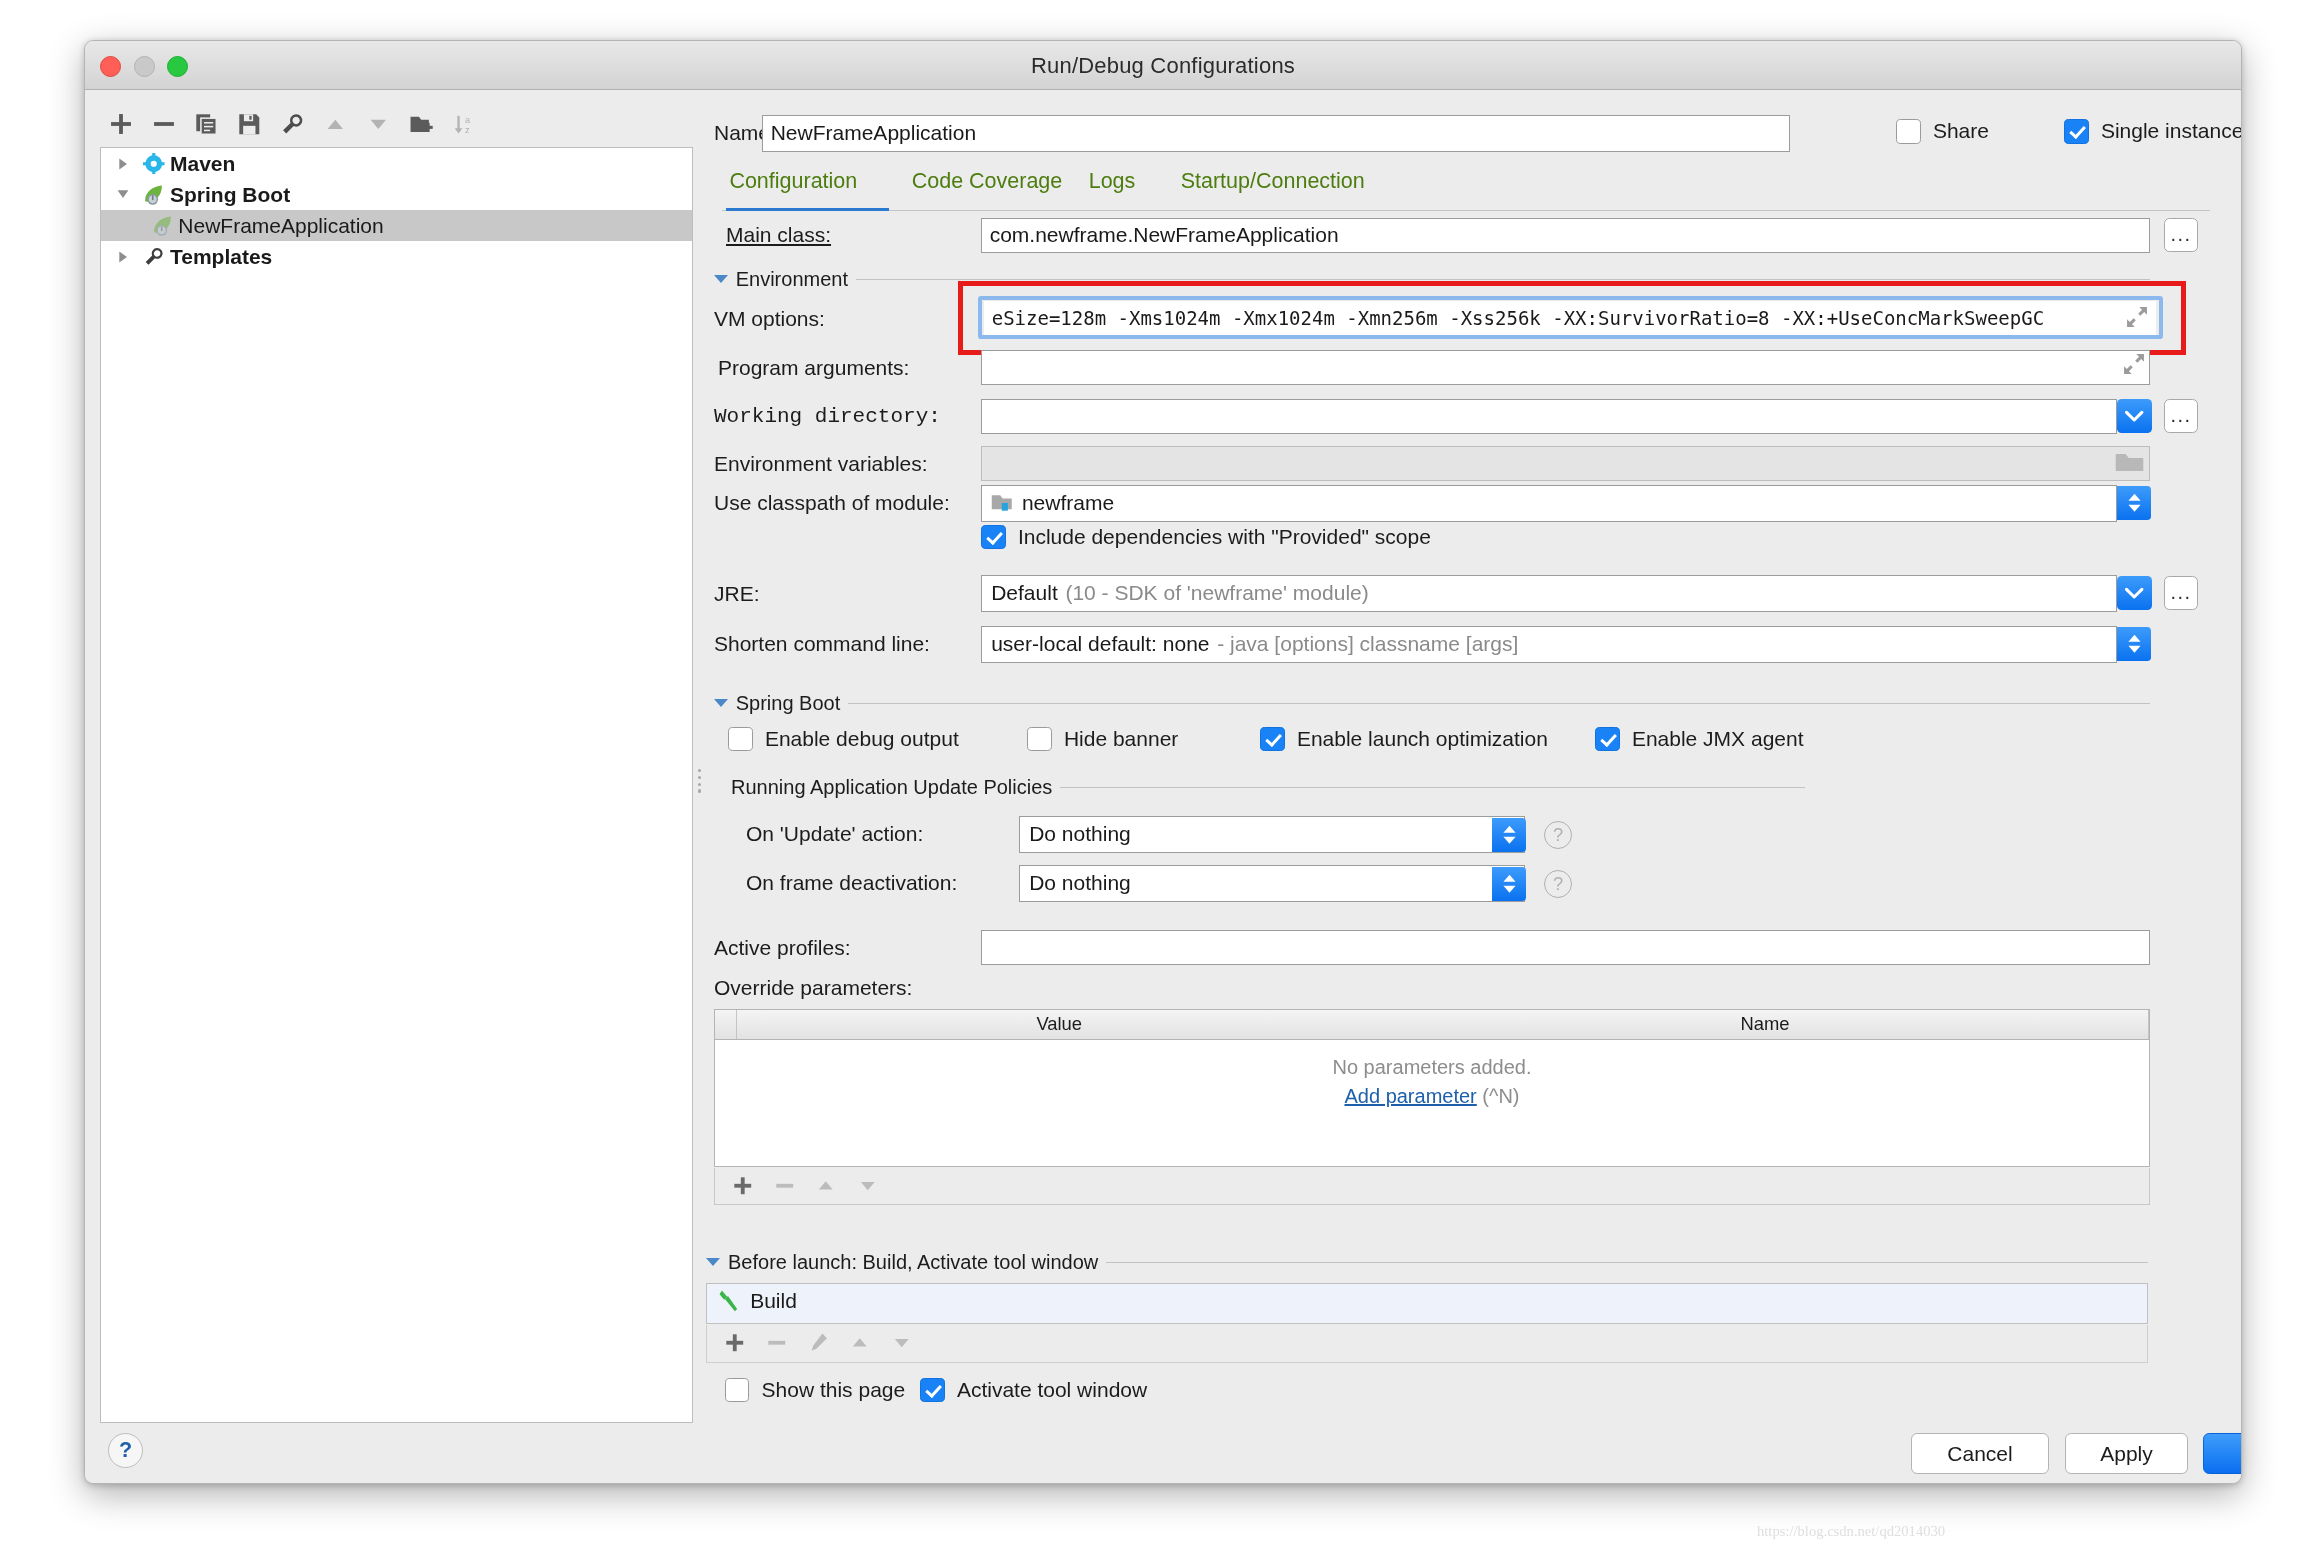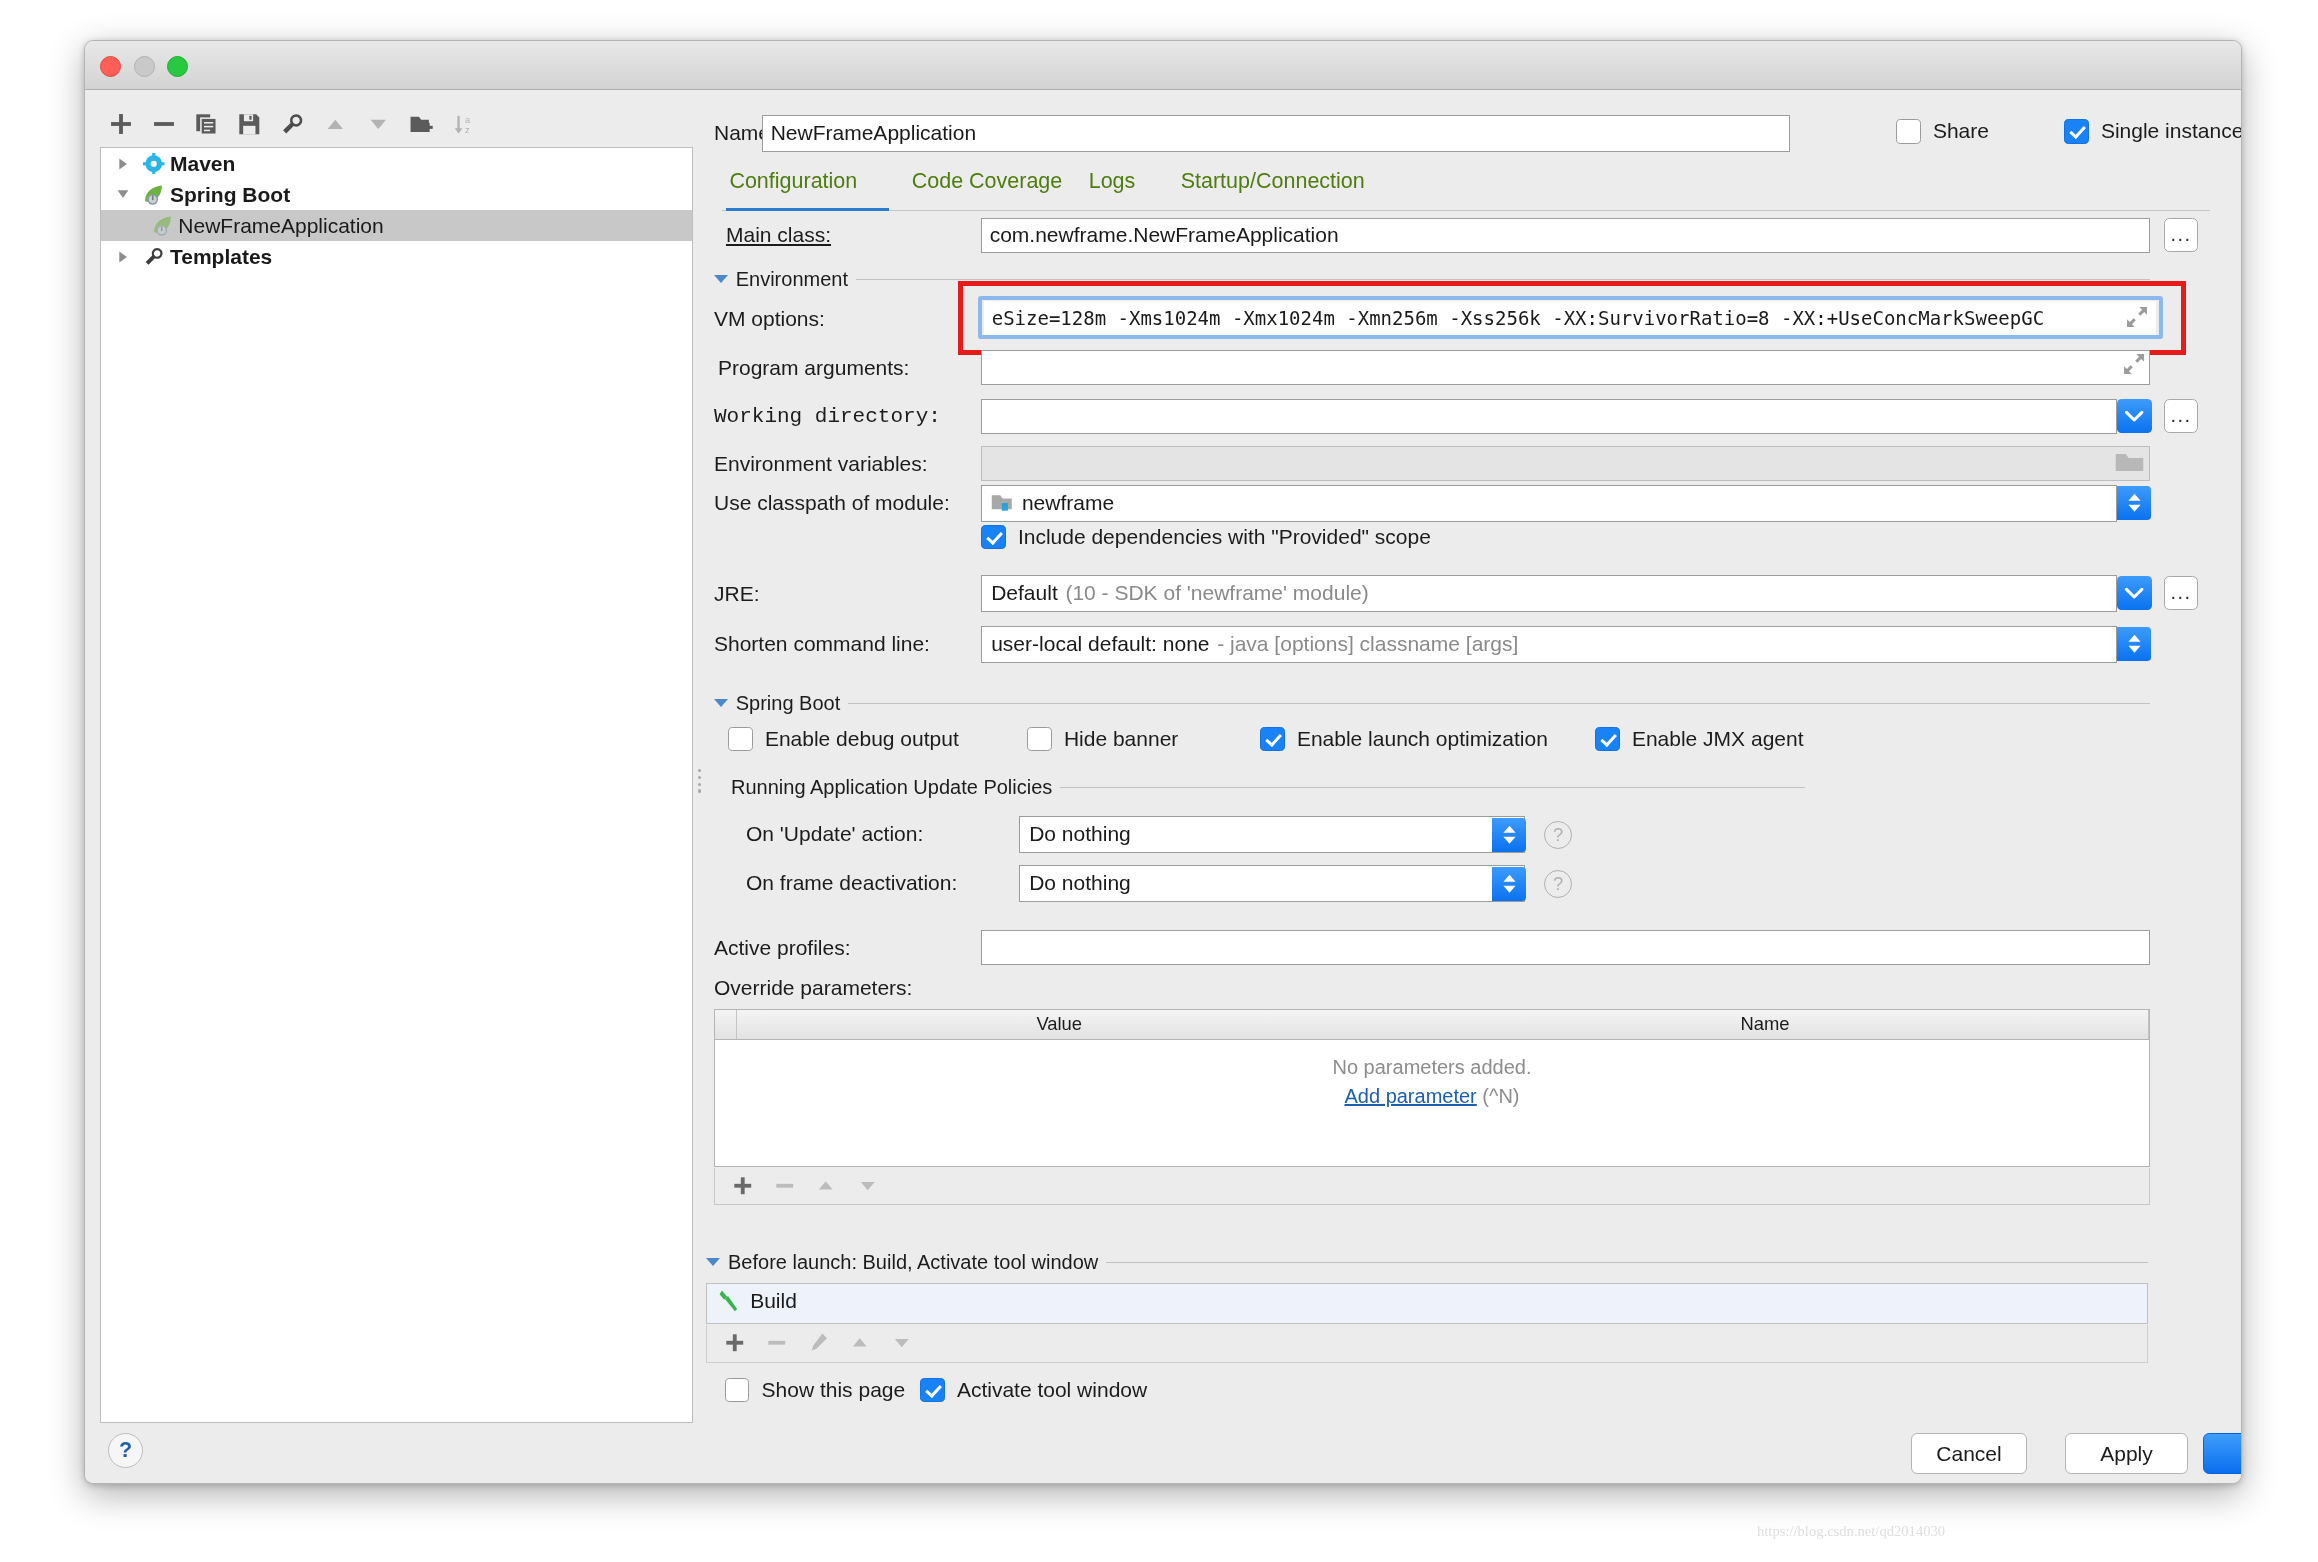--- a/index.html
+++ b/index.html
@@ -319,20 +319,21 @@
 <div id="root">
 
   <div class="window">
 
     <div class="titlebar">
       <div class="traffic">
         <div class="dot red"></div>
         <div class="dot yellow"></div>
         <div class="dot green"></div>
       </div>
+      <div class="title-text">Run/Debug Configurations</div>
     </div>
 
     <div class="body">
 
       <div class="left-toolbar">
         <div class="tb-btn">
           <svg width="26" height="26" viewBox="0 0 34 34">
               <rect x="14.5" y="4" width="5" height="26" fill="#5b5b5b"></rect>
               <rect x="4" y="14.5" width="26" height="5" fill="#5b5b5b"></rect>
             </svg>
@@ -731,21 +732,21 @@
           <span class="cb-label">Show this page</span>
         </div>
         <div style="position:absolute; left:206px; top:1280px; display:flex; align-items:center; gap:12.3px;">
           <span class="cb on"></span>
           <span class="cb-label">Activate tool window</span>
         </div>
 
       </div>
 
       <div class="help-btn">?</div>
-      <div class="btn plain" style="left:1826px; top:1343px; width:116px;">Cancel</div>
+      <div class="btn plain" style="left:1826px; top:1343px; width:138px;">Cancel</div>
       <div class="btn plain" style="left:1980px; top:1343px; width:123px;">Apply</div>
       <div class="btn primary" style="left:2118px; top:1343px; width:123px;">OK</div>
 
     </div>
   </div>
 
   <div class="watermark">https://blog.csdn.net/qd2014030</div>
 
 </div>
 

